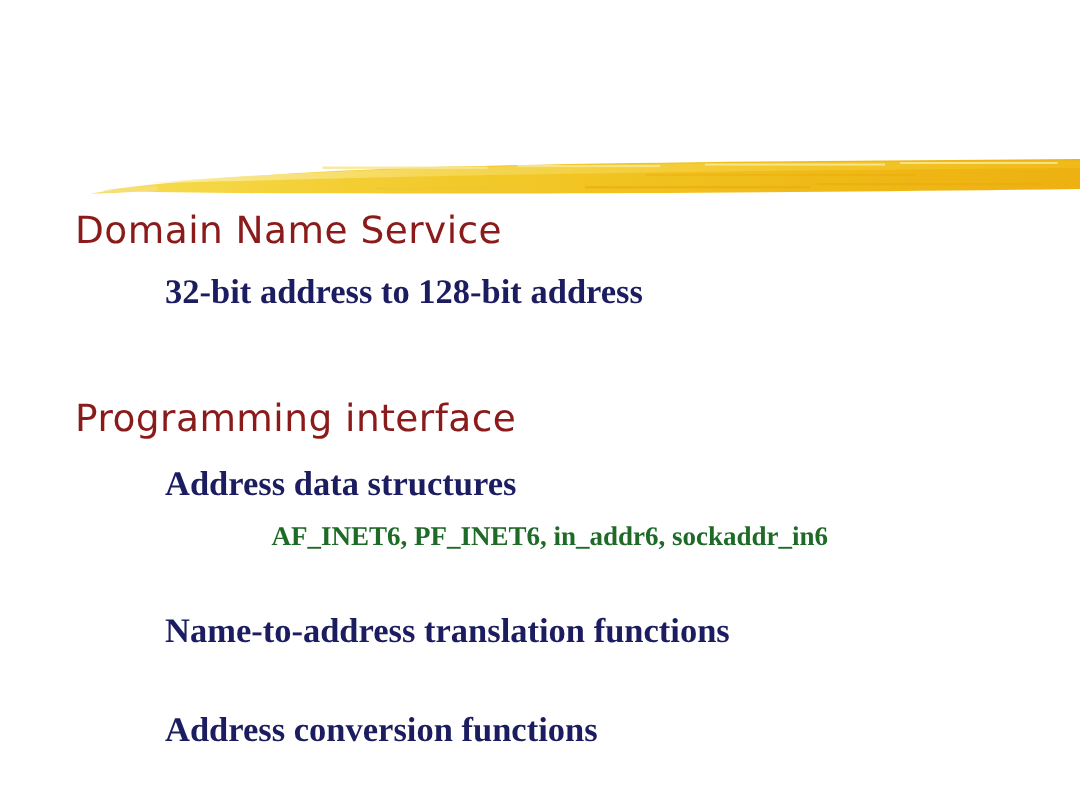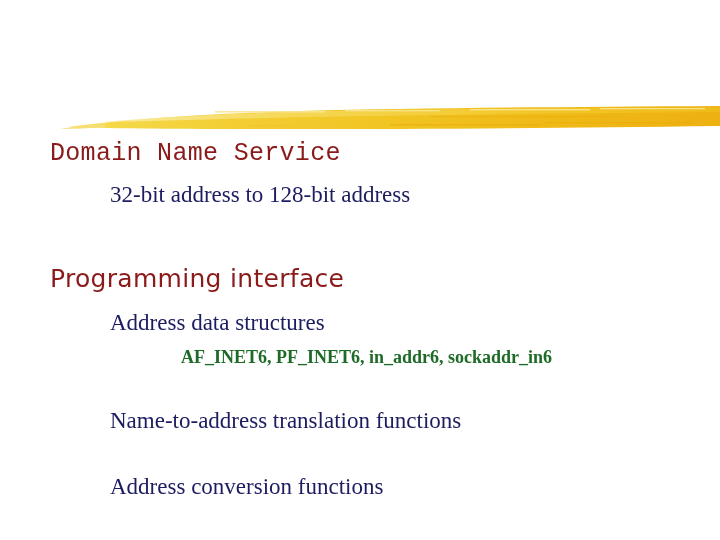--- a/index.html
+++ b/index.html
@@ -39,33 +39,33 @@
     font-size: 25px;
     font-weight: 500;
     letter-spacing: 0.3px;
     color: #8B1A1A;
   }
 
   .level2 {
     left: 110px;
     font-family: "Liberation Serif", "DejaVu Serif", serif;
     font-size: 23px;
-    font-weight: 400;
+    font-weight: 700;
     color: #1C1C60;
   }
 
   .level3 {
     left: 181px;
     font-family: "Liberation Serif", "DejaVu Serif", serif;
     font-size: 18px;
     font-weight: 700;
     color: #1E6B28;
   }
 
-  #title-dns      { top: 141px; font-family: Liberation Mono, monospace; }
+  #title-dns      { top: 141px; }
   #sub-dns        { top: 183px; }
   #title-progif   { top: 266px; }
   #sub-addrstruct { top: 311px; }
   #sub-inet6      { top: 348px; }
   #sub-nametoaddr { top: 409px; }
   #sub-addrconv   { top: 475px; }
 </style>
 </head>
 <body>
 

